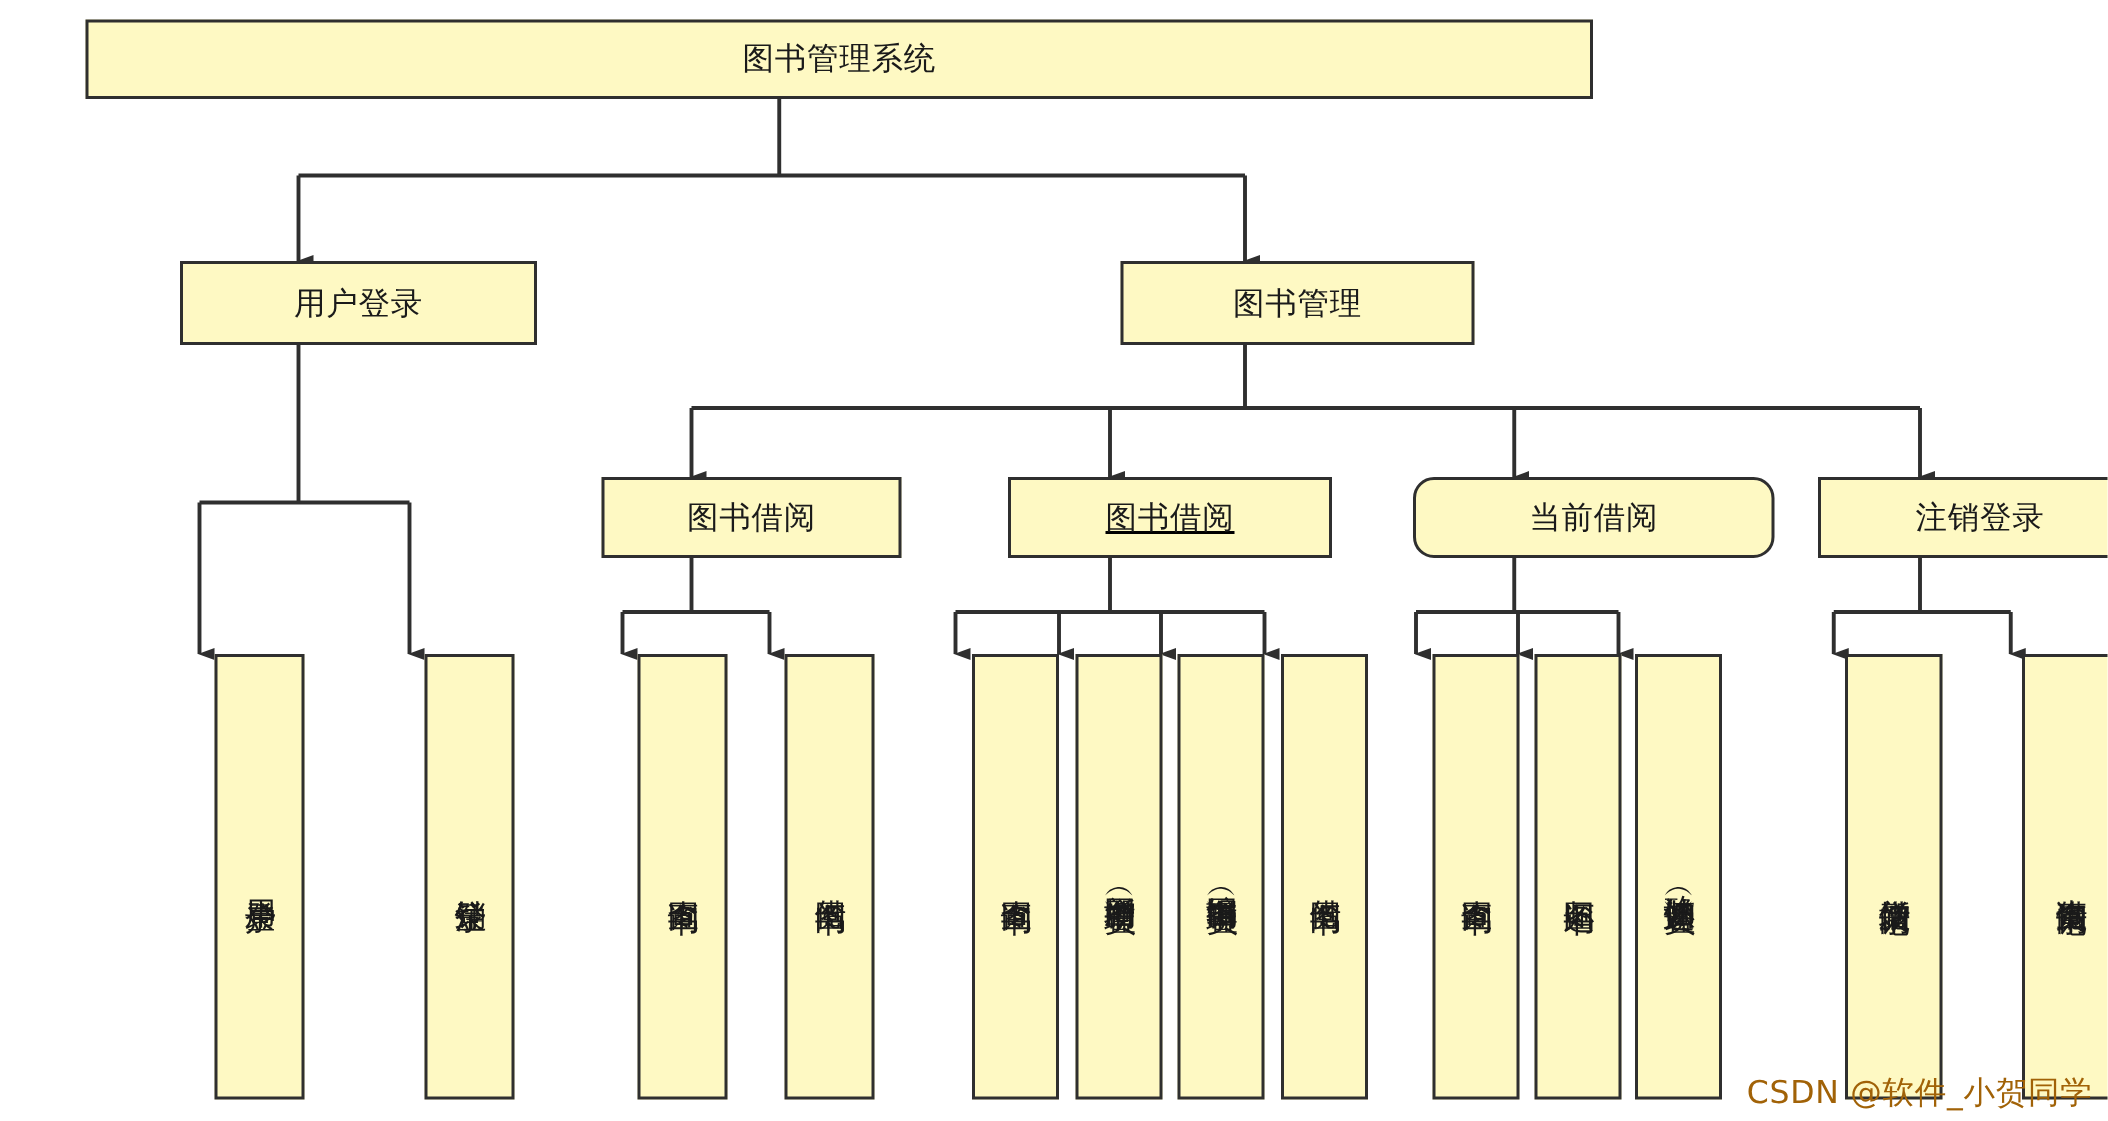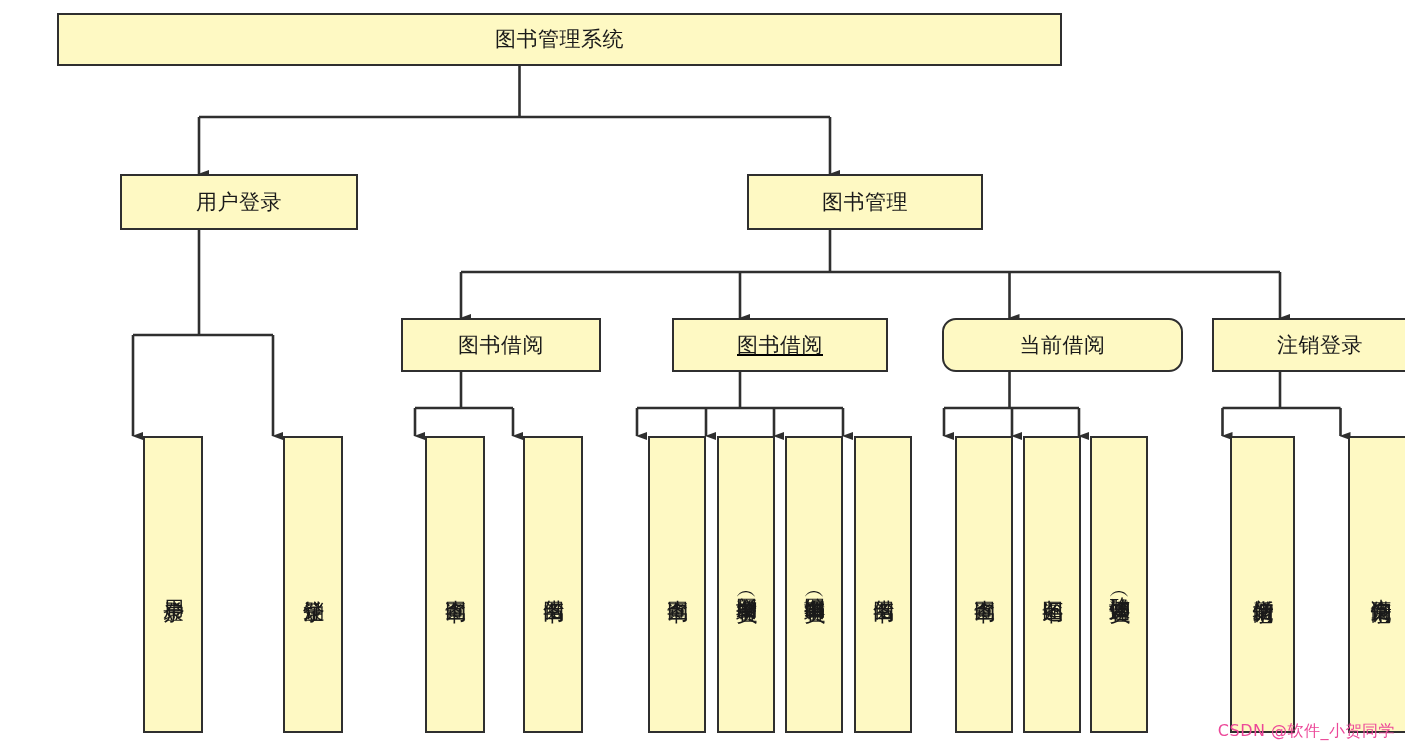--- a/index.html
+++ b/index.html
@@ -56,22 +56,22 @@
     left: 0;
     top: 0;
     width: 1405px;
     height: 747px;
     pointer-events: none;
   }
   .watermark {
     position: absolute;
     right: 10px;
     bottom: 5px;
-    font-size: 16px;
-    color: #ec4899;
+    font-size: 21px;
+    color: #a16207;
     letter-spacing: 0.5px;
     white-space: nowrap;
     font-family: "DejaVu Sans", "Liberation Sans", sans-serif;
   }
 </style>
 </head>
 <body>
 
 <div id="diagram-root">
   <svg id="connector-layer" viewBox="0 0 1405 747" width="1405" height="747" xmlns="http://www.w3.org/2000/svg">

